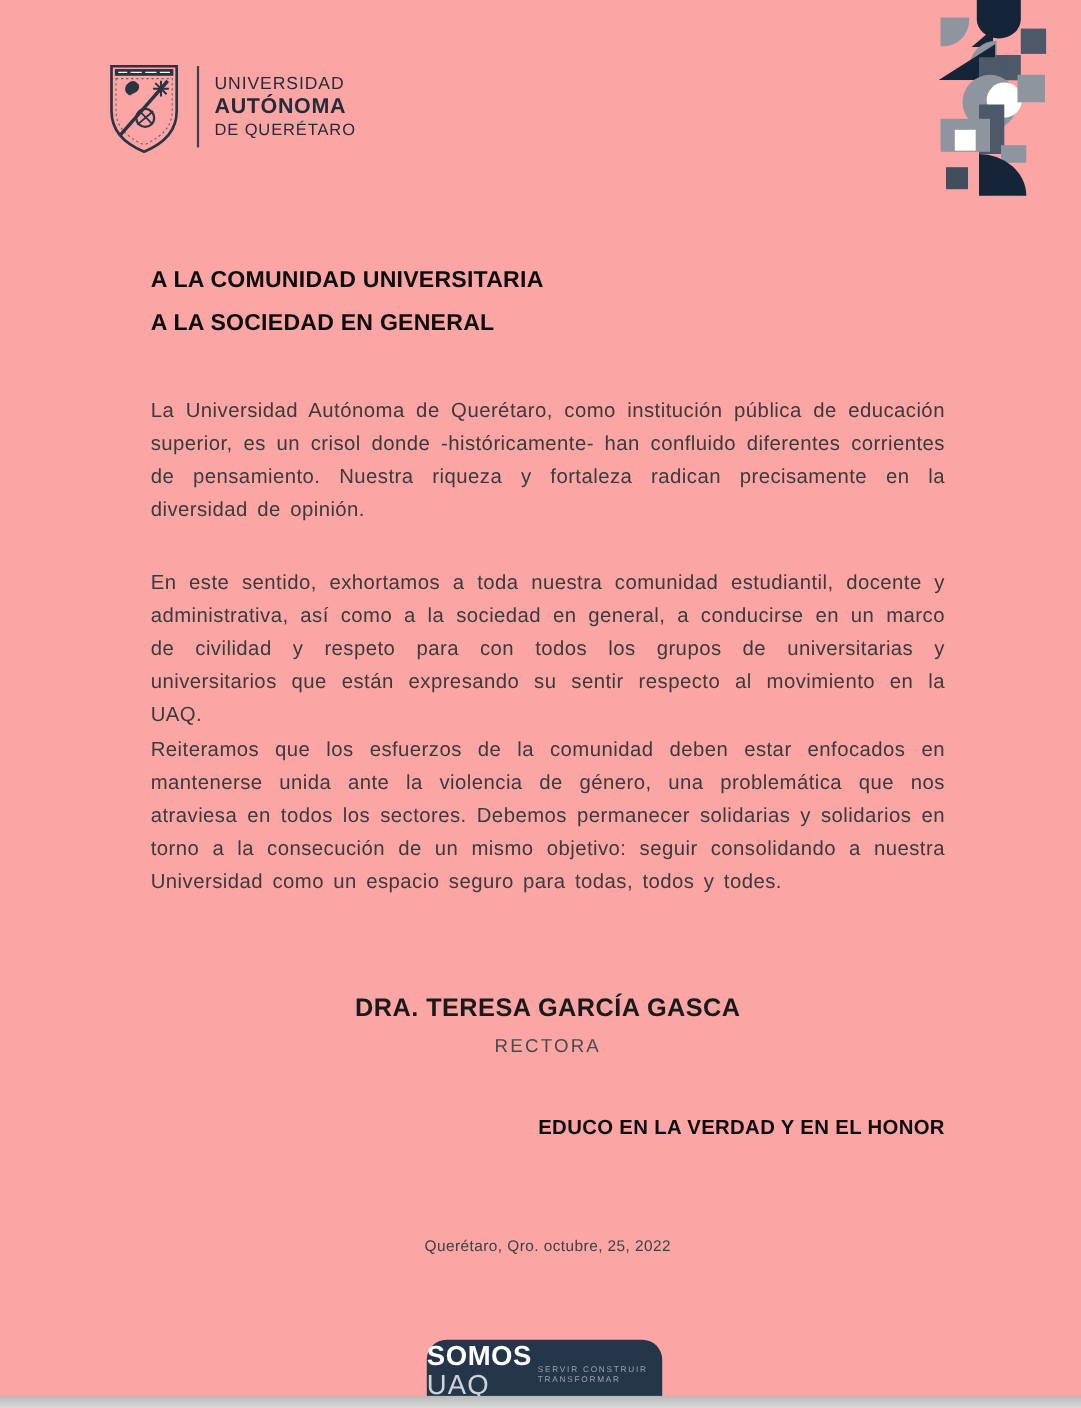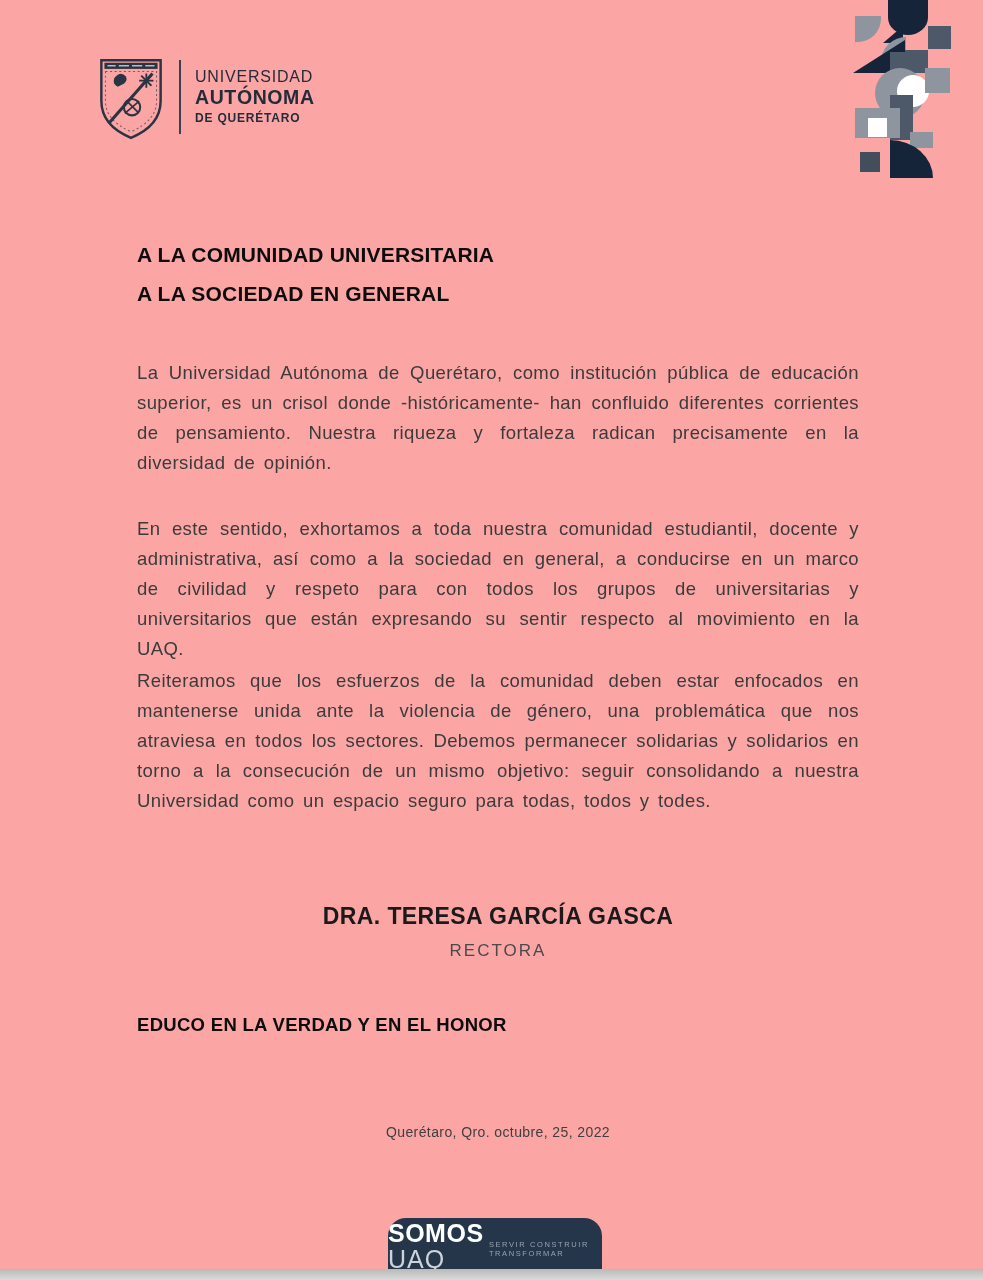--- a/index.html
+++ b/index.html
@@ -10,21 +10,21 @@
     color:#383838;
   }
 
   
   .logo-row { position:absolute; left:95px; top:50px; display:flex; align-items:center; }
   .crest { width:72px; height:94px; }
   .logo-divider { width:2px; height:74px; background:#39414f; margin:0 14px 0 12px; }
   .wordmark { color:#242c39; line-height:21px; letter-spacing:0.8px; }
   .wm-l1 { font-size:16px; font-weight:500; }
   .wm-l2 { font-size:19.5px; font-weight:800; letter-spacing:0.6px; }
-  .wm-l3 { font-size:12px; font-weight:700; }
+  .wm-l3 { font-size:15px; font-weight:400; }
 
   
   .mosaic { position:absolute; left:853px; top:0; width:102px; height:182px; }
   .mosaic div { position:absolute; }
   .m-navy  { background:#16243a; }
   .m-slate { background:#4d5869; }
   .m-gray  { background:#8e959f; }
   .m-white { background:#ffffff; }
 
   .mo-u        { left:35px; top:0;    width:40px; height:35px; border-radius:0 0 55% 55%; }
@@ -54,21 +54,21 @@
           font-size:18.5px; line-height:30px; letter-spacing:0.4px; word-spacing:3px;
           text-align:justify; color:#3b3b3b; }
   .para1 { top:358px; }
   .para2 { top:514px; }
   .para3 { top:666px; }
 
   .sig-block { position:absolute; left:137px; top:903px; width:722px; text-align:center; }
   .sig-name  { font-size:23px; font-weight:800; color:#1a1a1a; letter-spacing:0.4px; }
   .sig-title { font-size:17px; color:#4a4a4a; letter-spacing:2px; margin-top:11px; }
 
-  .motto { position:absolute; left:137px; top:1014px; width:722px; text-align:left;
+  .motto { position:absolute; left:137px; top:1014px; width:722px; text-align:right;
            font-size:18.5px; font-weight:800; color:#0d0d0d; letter-spacing:0.3px; }
 
   .dateline { position:absolute; left:137px; top:1124px; width:722px; text-align:center;
               font-size:14px; color:#3f3f3f; letter-spacing:0.4px; }
 
   
   .banner { position:absolute; left:388px; top:1218px; width:214px; height:52px;
             background:#25354a; border-radius:18px 18px 0 0;
             display:flex; flex-direction:row; align-items:center; justify-content:center; }
   .banner-brand { font-size:25px; line-height:26px; margin-top:4px; }

